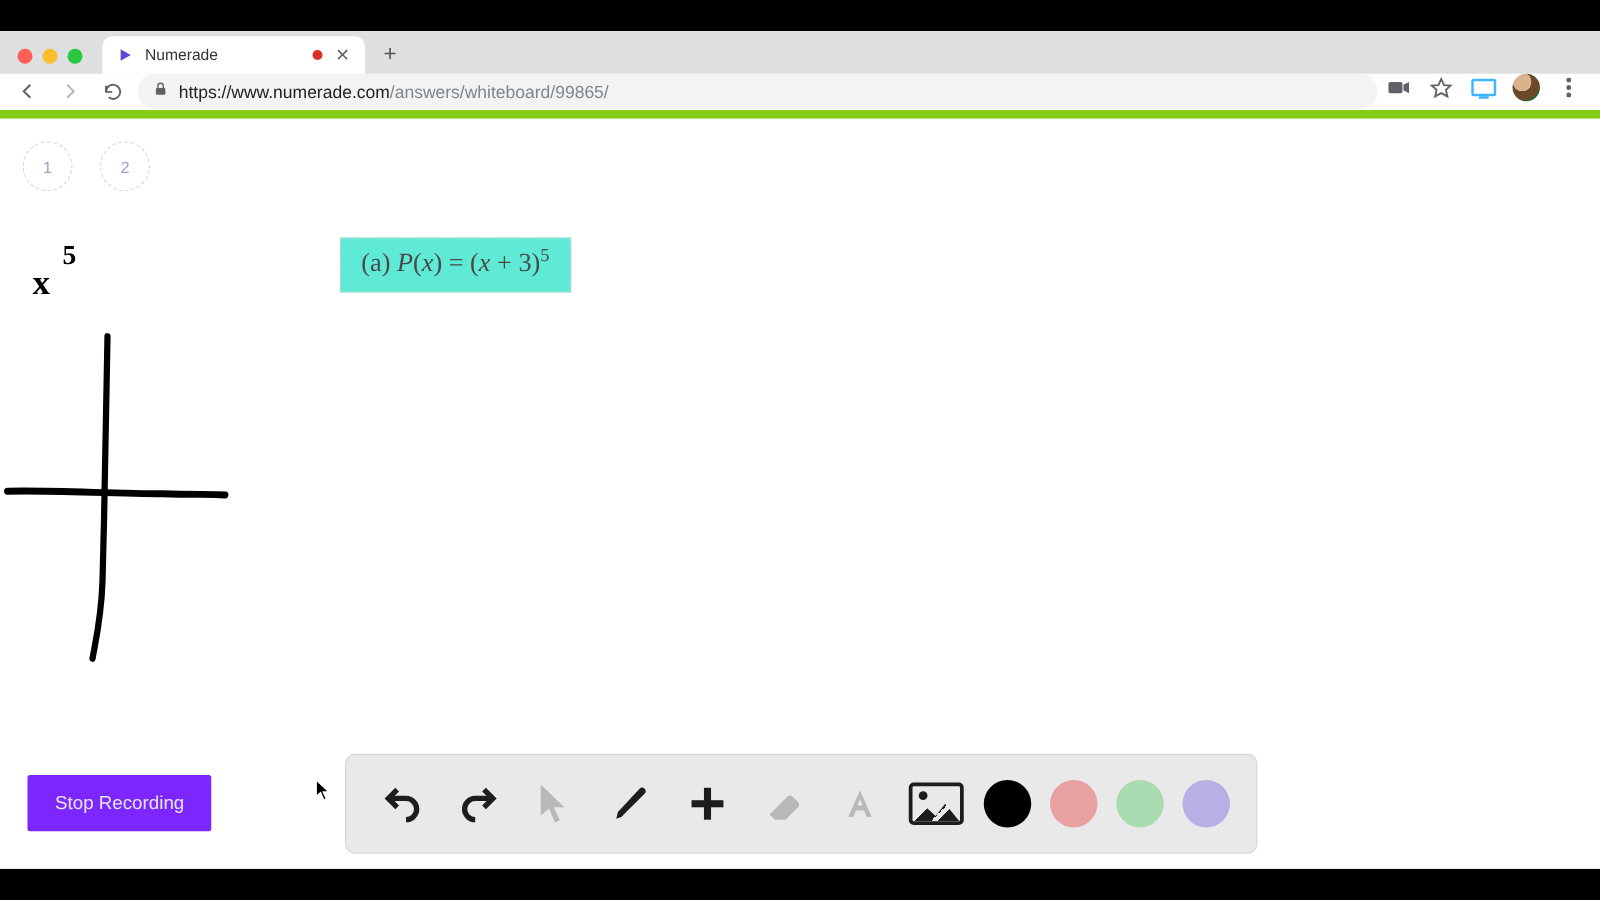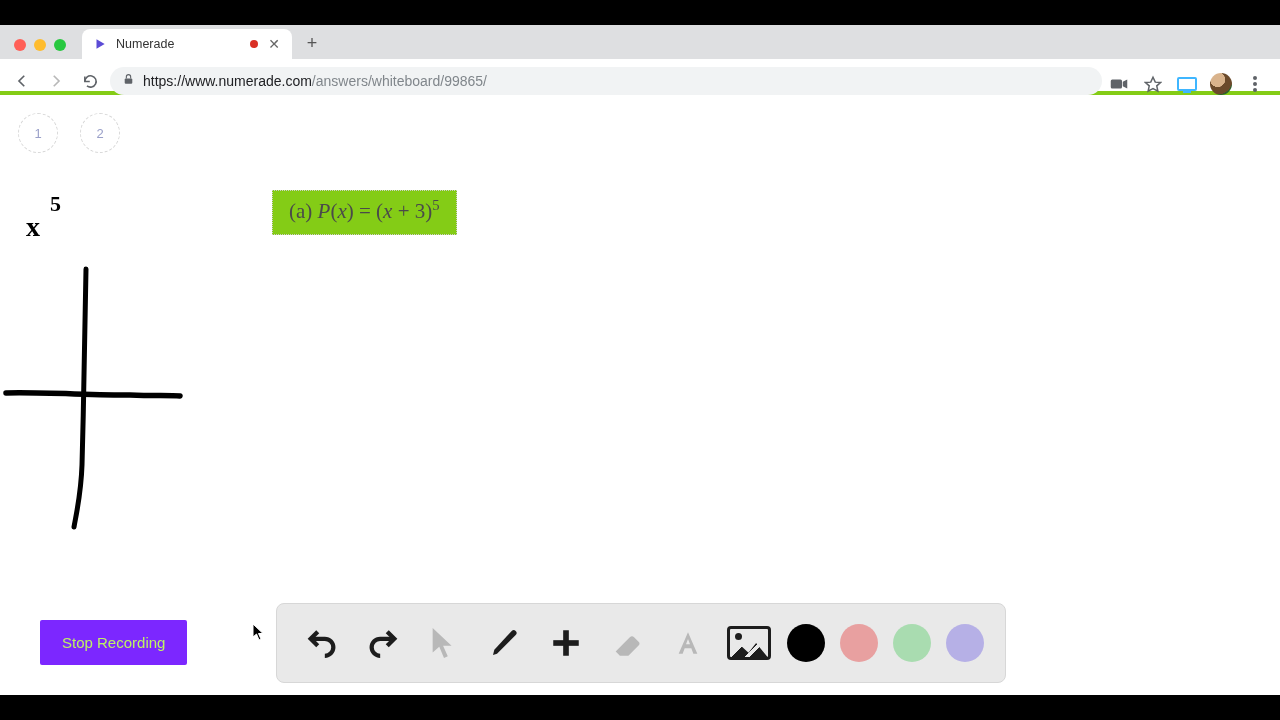--- a/index.html
+++ b/index.html
@@ -1,69 +1,69 @@
 <!DOCTYPE html>
 <html><head>
 <meta charset="utf-8">
 <style>
   * { box-sizing: border-box; margin: 0; padding: 0; }
   html, body { width: 1280px; height: 720px; overflow: hidden; font-family: -apple-system, BlinkMacSystemFont, "Segoe UI", Arial, sans-serif; }
   .letterbox { background: #000; width: 1280px; height: 720px; position: relative; }
   .viewport { position: absolute; top: 25px; left: 0; width: 1280px; height: 670px; background: #fff; }
 
   
-  .chrome-top { height: 70px; background: #fff; border-bottom: 4px solid #84cc16; }
+  .chrome-top { height: 70px; background: #fff; border-bottom: 7px solid #84cc16; }
   .tabstrip { height: 34px; background: #dedfe1; display: flex; align-items: flex-end; padding-left: 8px; }
   .traffic { display: flex; gap: 8px; align-items: center; padding: 0 10px 8px 6px; }
   .tl { width: 12px; height: 12px; border-radius: 50%; }
   .tl.red { background: #ff5f57; }
   .tl.yellow { background: #febc2e; }
   .tl.green { background: #28c840; }
   .tab { background: #fff; height: 30px; border-radius: 8px 8px 0 0; display: flex; align-items: center; padding: 0 10px; gap: 8px; min-width: 210px; position: relative; margin-left: 6px;}
   .tab .favicon { width: 16px; height: 16px; display:flex; align-items:center; justify-content:center;}
   .tab .title { font-size: 12.5px; color: #333; flex: 1; }
   .tab .rec { width: 8px; height: 8px; border-radius: 50%; background: #d93025; }
   .tab .close { color: #666; font-size: 14px; line-height: 1; cursor: pointer; padding: 0 2px;}
   .newtab { width: 28px; height: 28px; display: flex; align-items: center; justify-content: center; color: #555; font-size: 18px; margin-left: 6px; margin-bottom: 2px; cursor:pointer;}
-  .addrrow { height: 36px; display: flex; align-items: flex-end; padding: 0 8px; gap: 6px; }
+  .addrrow { height: 36px; display: flex; align-items: flex-start; padding: 0 8px; gap: 6px; }
   .navbtn { width: 28px; height: 28px; display:flex; align-items:center; justify-content:center; color:#5f6368; border-radius:50%; cursor:pointer;}
   .navbtn.disabled { color:#b8b8b8; }
   .omnibox { flex:1; height: 28px; background:#f1f3f4; border-radius:14px; display:flex; align-items:center; padding:0 12px; gap:8px; color:#202124; font-size:14px;}
   .lock { color:#5f6368; }
   .omnitext .muted { color:#80868b; }
   .right-icons { display:flex; align-items:center; gap:12px; padding-right:6px;}
   .ricon { width:22px; height:22px; display:flex; align-items:center; justify-content:center; color:#5f6368; cursor:pointer;}
   .avatar { width:22px; height:22px; border-radius:50%; background: radial-gradient(circle at 35% 30%, #d9b38c 0 35%, #6b4a2b 36% 70%, #2d5f2d 71% 100%); }
   .ext { width:20px; height:14px; border:2px solid #3fb6ff; border-radius:2px; position:relative;}
   .ext::after{content:"";position:absolute; left:4px; right:4px; bottom:-4px; height:2px; background:#3fb6ff;}
 
   
   .page { position: relative; width: 100%; height: calc(100% - 70px); background: #fff; }
   .pagenums { position:absolute; top:18px; left:18px; display:flex; gap:22px; }
   .pagenum { width:40px; height:40px; border-radius:50%; border:1px dashed #d8d8d8; display:flex; align-items:center; justify-content:center; color:#9aa0c9; font-size:13px; cursor:pointer;}
   
-  .eqbox { position:absolute; border:1px dotted #cfcfcf; padding:6px 16px 10px 16px; font-family: "Times New Roman", serif; font-size:21px; color:#4a4a4a; background:#84cc16;}
+  .eqbox { position:absolute; border:1px dotted #cfcfcf; padding:6px 16px 10px 16px; font-family: "Times New Roman", serif; font-size:21px; color:#4a4a4a; background:#5eead4;}
   .eqA { top:95px; left:272px; }
   .eqB { top:93px; left:812px; }
   sup { font-size: 0.7em; }
   .ital { font-style: italic; }
 
   
   .hand { position:absolute; font-family: "Comic Sans MS", "Marker Felt", cursive; font-weight:700; color:#000; }
   .hand-x { top:116px; left:26px; font-size:28px; }
   .hand-5 { top:96px; left:50px; font-size:22px; }
 
   
   .axes { position:absolute; top:170px; left:0; width:200px; height:270px; }
 
   
   .cursor { position:absolute; top:528px; left:252px; }
 
   
-  .stopbtn { position:absolute; left:40px; bottom:30px; background:#7c27ff; color:#bef264; border:none; padding:14px 22px; font-size:15px; border-radius:2px; cursor:pointer; }
+  .stopbtn { position:absolute; left:22px; bottom:30px; background:#7c27ff; color:#e5e5e5; border:none; padding:14px 22px; font-size:15px; border-radius:2px; cursor:pointer; }
 
   
   .toolbar { position:absolute; bottom:12px; left:276px; width:730px; height:80px; background:#e9e9e9; border:1px solid #d7d7d7; border-radius:8px; display:flex; align-items:center; justify-content:space-around; padding:0 14px;}
   .tbtn { width:46px; height:46px; display:flex; align-items:center; justify-content:center; cursor:pointer; color:#1d1d1d;}
   .tbtn.dim { color:#b8b8b8; }
   .swatch { width:38px; height:38px; border-radius:50%; cursor:pointer; }
   .sw-black { background:#000; }
   .sw-red { background:#e8a0a0; }
   .sw-green { background:#a9dcb0; }
   .sw-purple { background:#b6b0e6; }

